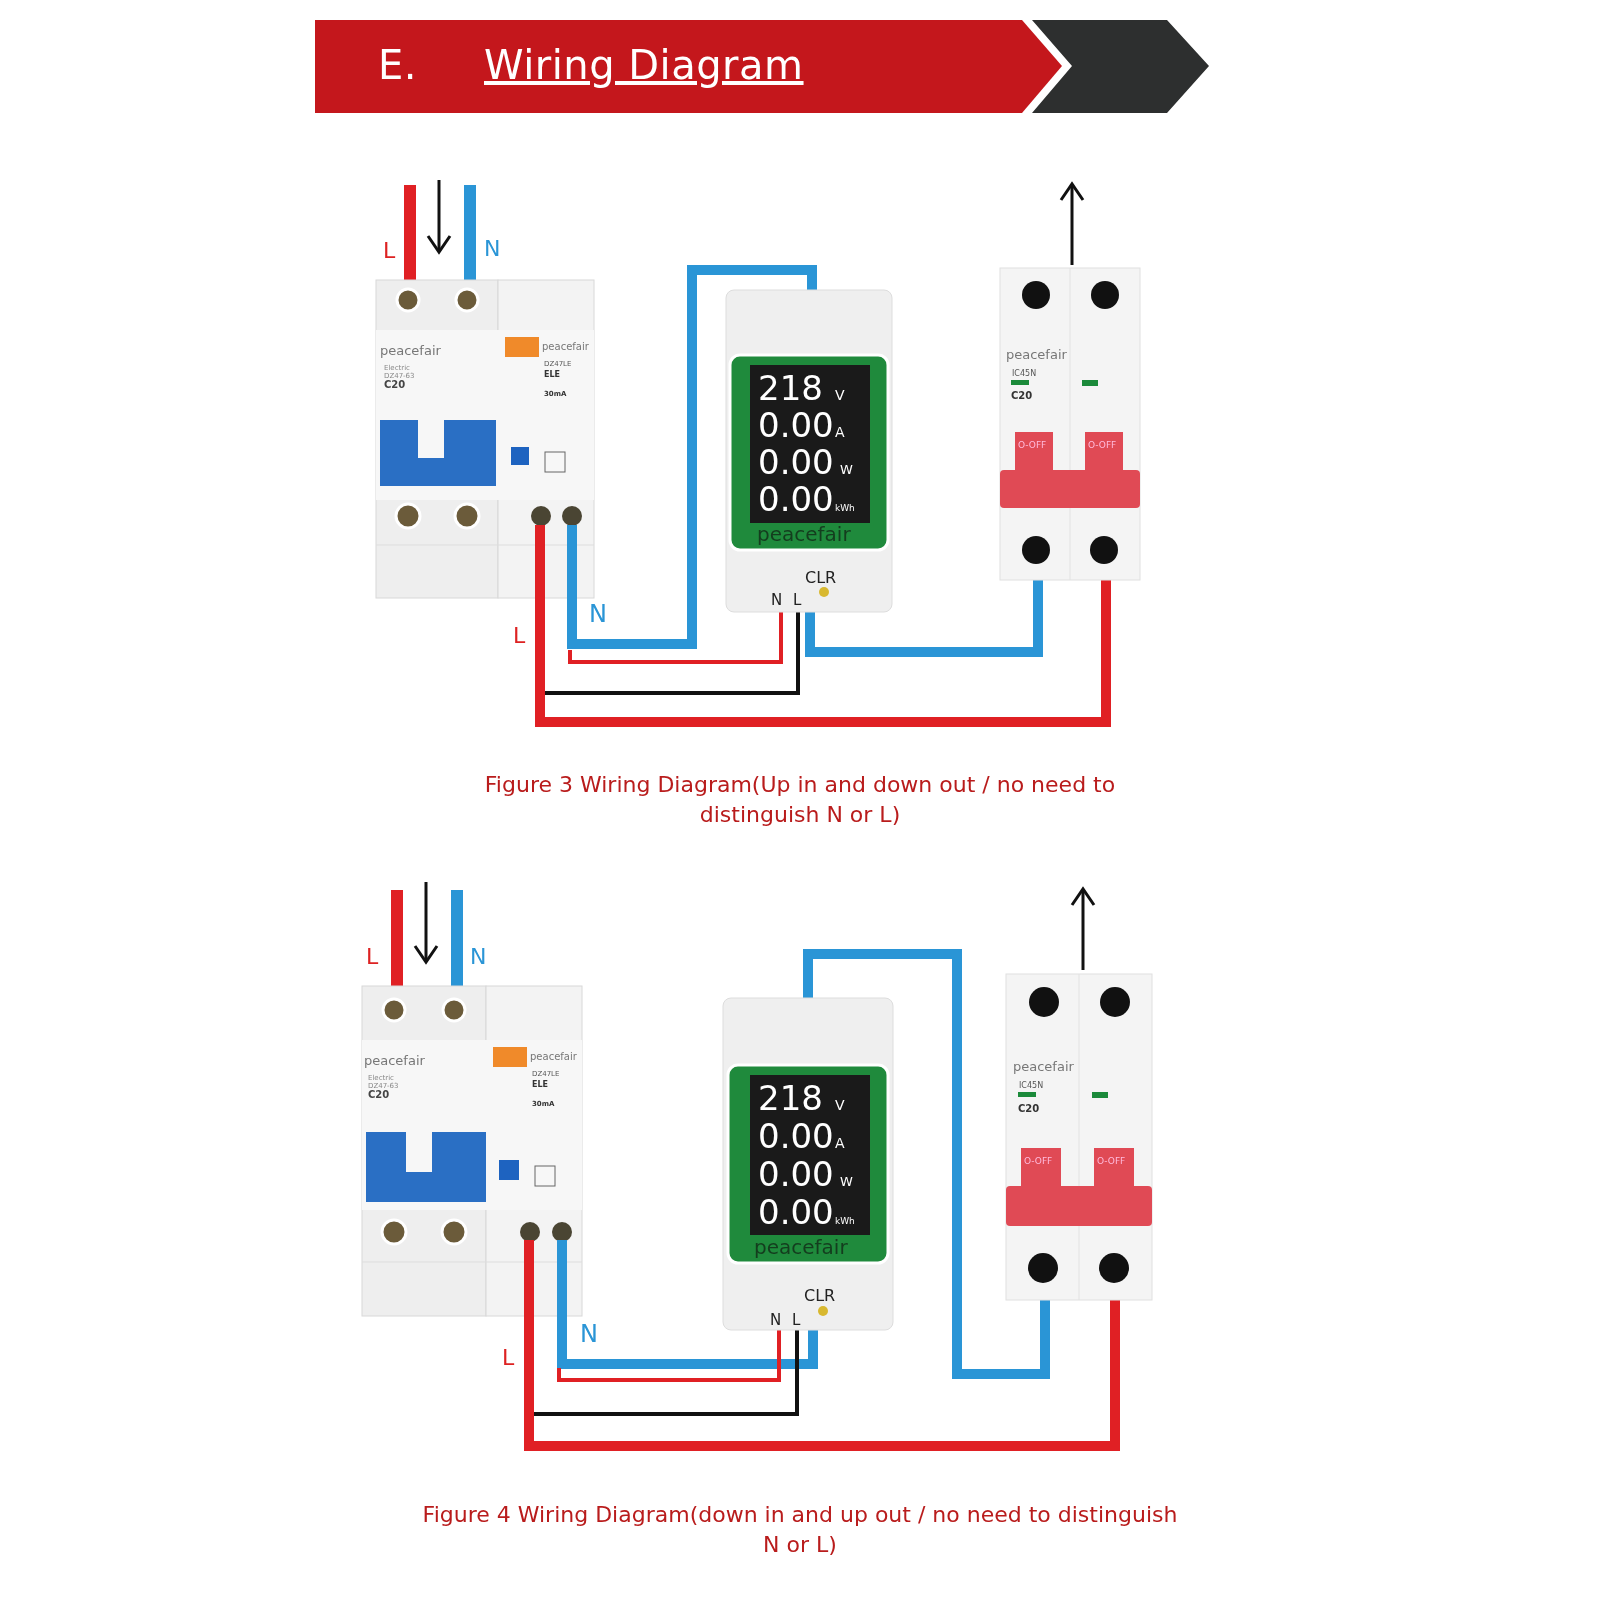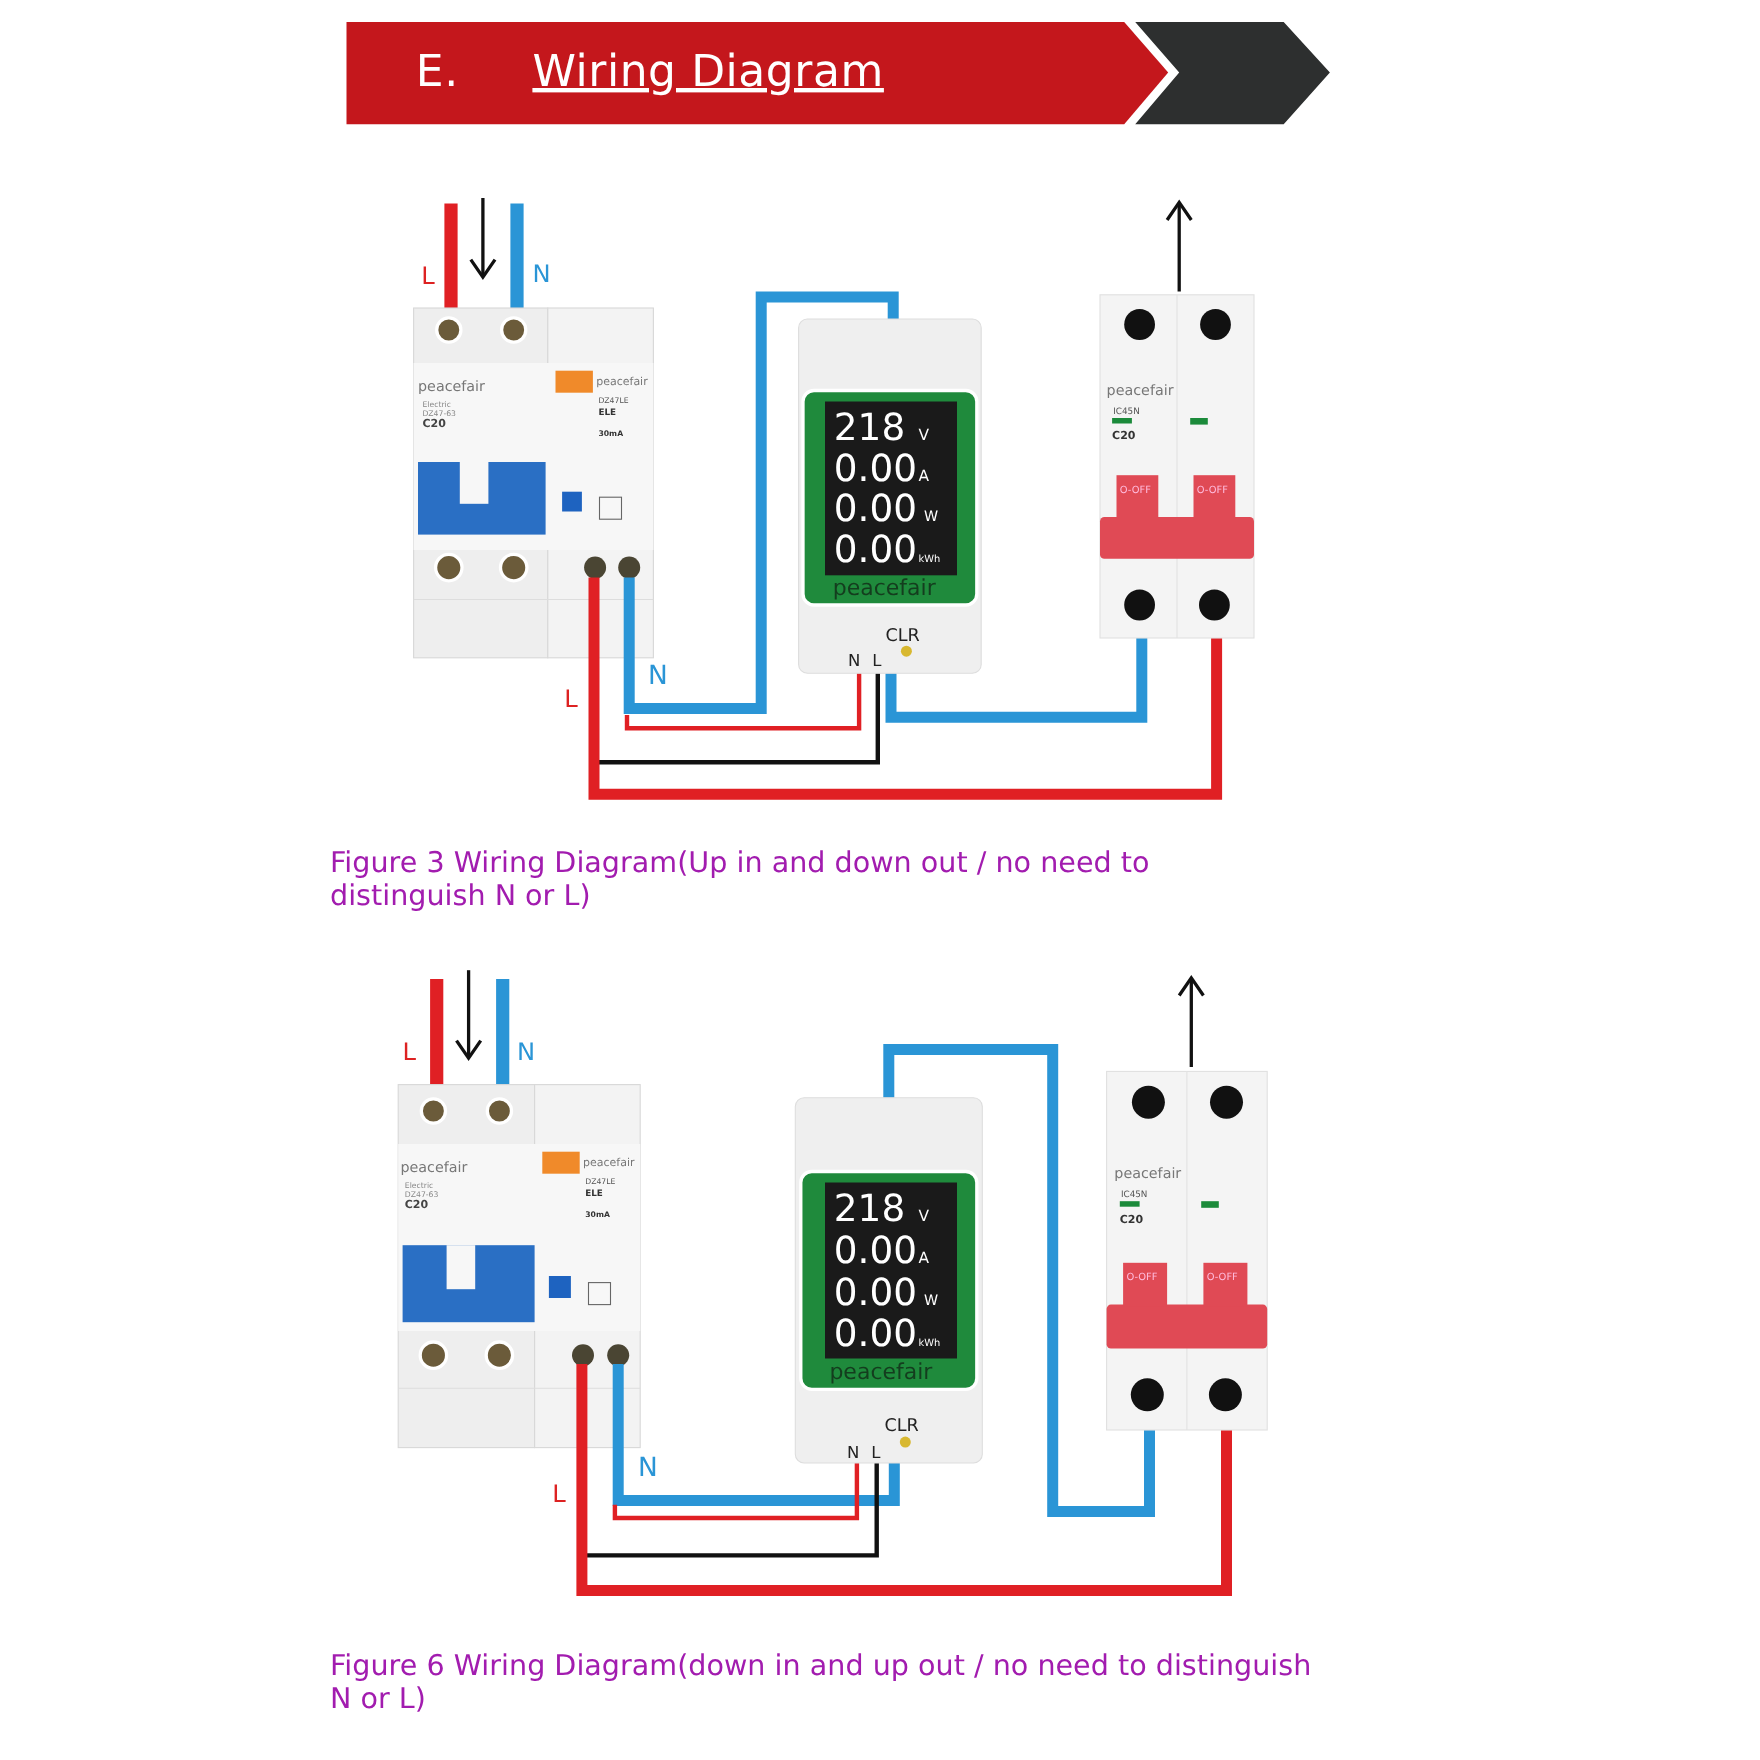--- a/index.html
+++ b/index.html
@@ -1,19 +1,19 @@
 <!DOCTYPE html>
 <html><head>
 <meta charset="utf-8">
 <style>
   html, body { margin: 0; padding: 0; background: #ffffff; }
   body { width: 1600px; height: 1600px; position: relative; overflow: hidden; font-family: "DejaVu Sans", sans-serif; }
   .banner { position: absolute; left: 0; top: 0; width: 1600px; height: 140px; }
   .banner-title { position: absolute; top: 42px; color: #ffffff; font-size: 40px; font-family: "DejaVu Sans", sans-serif; letter-spacing: 0.5px; }
-  .caption { position: absolute; left: 300px; width: 1000px; text-align: left; font-size: 26px; line-height: 30px; color: #a21caf; font-family: "DejaVu Sans", sans-serif; }
+  .caption { position: absolute; left: 300px; width: 1000px; text-align: center; font-size: 22px; line-height: 30px; color: #b91c1c; font-family: "DejaVu Sans", sans-serif; }
   svg text { font-family: "DejaVu Sans", sans-serif; }
   .fig { position: absolute; left: 0; width: 1600px; }
 </style>
 </head>
 <body>
 
 <div class="banner">
   <svg width="1600" height="140">
     <polygon points="315,20 1022,20 1062,66 1022,113 315,113" fill="#c4171c"></polygon>
     <polygon points="1032,20 1167,20 1209,66 1167,113 1032,113 1072,66" fill="#2d2f2f"></polygon>
@@ -206,15 +206,15 @@
     <rect x="1094" y="278" width="40" height="40" fill="#e04a55"></rect>
     <text x="1024" y="294" font-size="9" fill="#fbd">O-OFF</text>
     <text x="1097" y="294" font-size="9" fill="#fbd">O-OFF</text>
     <circle cx="1043" cy="398" r="15" fill="#111"></circle>
     <circle cx="1114" cy="398" r="15" fill="#111"></circle>
   </g>
 </svg>
 </div>
 
 <div class="caption" style="top:1500px;">
-  <div>Figure 6 Wiring Diagram(down in and up out / no need to distinguish</div>
+  <div>Figure 4 Wiring Diagram(down in and up out / no need to distinguish</div>
   <div>N or L)</div>
 </div>
 
 </body></html>

